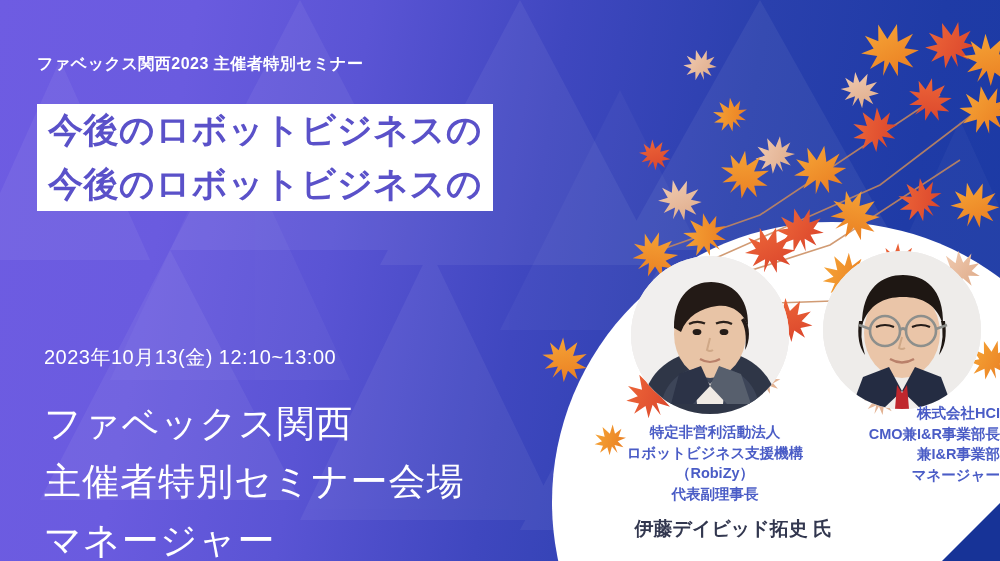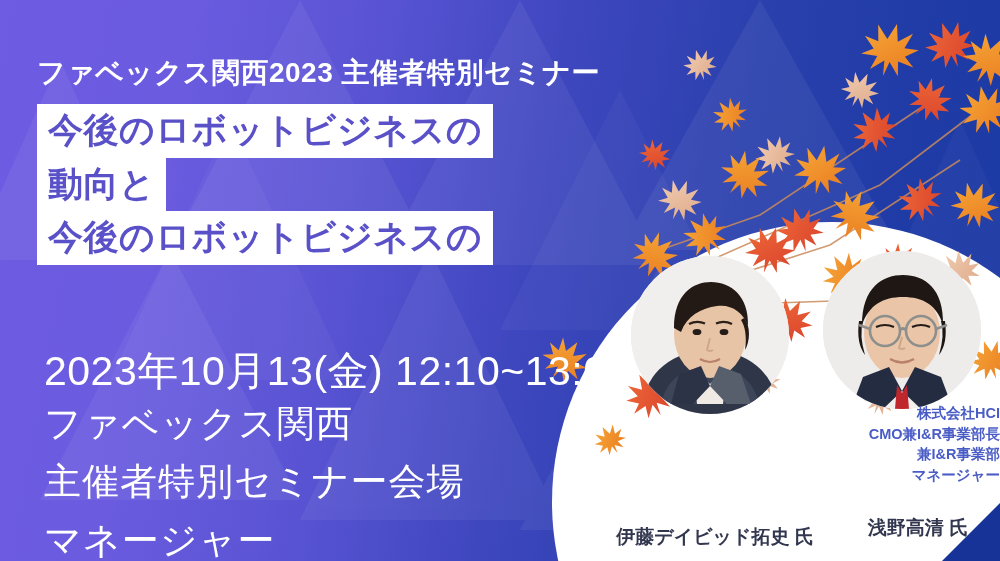--- a/index.html
+++ b/index.html
@@ -18,53 +18,53 @@
   }
   .corner-tri {
     position:absolute; right:0; bottom:0; width:0; height:0;
     border-left:58px solid transparent; border-bottom:58px solid #173397;
   }
   .leaves { position:absolute; inset:0; }
 
   
   .kicker {
     position:absolute; left:37px; top:54px;
-    font-size:28px; font-weight:bold; color:#ffffff; letter-spacing:.5px;
+    font-size:16px; font-weight:bold; color:#ffffff; letter-spacing:.5px;
     white-space:nowrap;
   }
   .title-block { position:absolute; left:37px; top:104px; }
   .title-line {
     display:table; background:#ffffff; color:#5a51c9;
     font-size:35px; font-weight:bold; line-height:1.36;
     padding:2px 11px 4px 11px; white-space:nowrap;
     letter-spacing:.5px;
   }
   .info-date {
     position:absolute; left:44px; top:344px;
-    font-size:41px; color:#ffffff; white-space:nowrap; letter-spacing:.5px;
+    font-size:20px; color:#ffffff; white-space:nowrap; letter-spacing:.5px;
   }
   .info-venue {
     position:absolute; left:44px; top:395px;
     font-size:37px; color:#ffffff; line-height:1.58; letter-spacing:1px;
   }
   .info-venue div { white-space:nowrap; }
   .photo {
     position:absolute; border-radius:50%; overflow:hidden;
     background:#eceaea;
   }
   .speaker-aff {
     position:absolute; font-size:14.5px; font-weight:bold;
     color:#4a5cc6; line-height:1.42; white-space:nowrap;
   }
   .speaker-name {
     position:absolute; font-size:19px; font-weight:bold;
     color:#32374f; white-space:nowrap;
   }
   .sp1-aff { left:598px; top:422px; width:234px; text-align:center; }
-  .sp1-name{ left:598px; top:516px; width:234px; text-align:center;margin-top:8px; }
+  .sp1-name{ left:598px; top:516px; width:234px; text-align:right; }
   .sp2-aff { left:836px; top:403px; width:164px; text-align:right; }
   .sp2-name{ left:836px; top:515px; width:164px; text-align:center; }
 </style>
 </head>
 <body>
 
 <div id="banner">
 
   <svg class="bgtris" viewBox="0 0 1000 561" preserveAspectRatio="none">
     <g fill="#ffffff" opacity="0.055">
@@ -148,21 +148,20 @@
     <use href="#mleaf" fill="url(#gOr)" transform="translate(610,440) rotate(-30) scale(0.5)"></use>
     <use href="#mleaf" fill="url(#gTn)" transform="translate(765,380) rotate(12) scale(0.48)"></use>
   </svg>
 
   <div class="corner-tri"></div>
 
   <div class="kicker">ファベックス関西2023 主催者特別セミナー</div>
 
   <div class="title-block">
     <div class="title-line">今後のロボットビジネスの</div>
-    <div class="title-line">動向と</div>
     <div class="title-line">今後のロボットビジネスの</div>
   </div>
 
   <div class="info-date">2023年10月13(金) 12:10~13:00</div>
 
   <div class="info-venue">
     <div>ファベックス関西</div>
     <div>主催者特別セミナー会場</div>
     <div>マネージャー</div>
   </div>
@@ -207,23 +206,28 @@
       <path d="M89,76 q9,-4 18,0" stroke="#241c18" stroke-width="2.2" fill="none"></path>
       <path d="M79,86 l-3,11 q3,2 6,0" stroke="#cfa887" stroke-width="2" fill="none"></path>
       <path d="M67,108 q12,7 24,0" stroke="#b9806a" stroke-width="2.4" fill="none"></path>
       <path d="M52,122 L79,136 L106,122 L112,158 L46,158 Z" fill="#f2efec"></path>
       <path d="M40,126 L66,116 L79,140 L60,158 L28,158 Z" fill="#242c42"></path>
       <path d="M118,126 L92,116 L79,140 L98,158 L130,158 Z" fill="#242c42"></path>
       <path d="M74,134 L79,142 L84,134 L86,158 L72,158 Z" fill="#c0272d"></path>
     </svg>
   </div>
 
+  <div class="speaker-aff sp1-aff">
+    <div>特定非営利活動法人</div>
+    <div>ロボットビジネス支援機構</div>
+    <div>（RobiZy）</div>
+    <div>代表副理事長</div>
+  </div>
   <div class="speaker-name sp1-name">伊藤デイビッド拓史 氏</div>
 
   <div class="speaker-aff sp2-aff">
     <div>株式会社HCI</div>
     <div>CMO兼I&amp;R事業部長</div>
     <div>兼I&amp;R事業部</div>
     <div>マネージャー</div>
   </div>
-  <div class="speaker-name sp2-name">浅野高清 氏</div>
 
 </div>
 
 </body></html>

